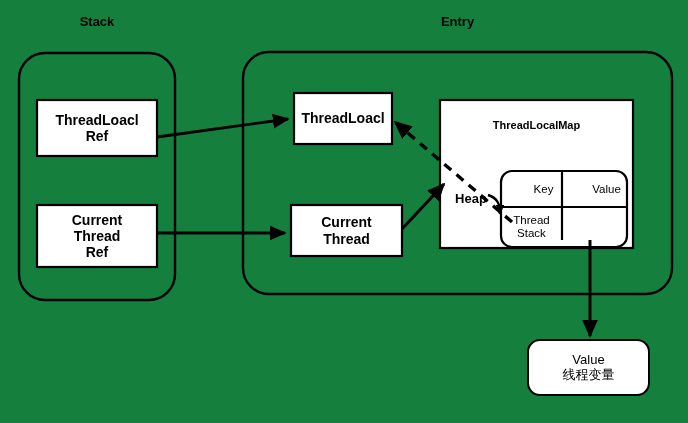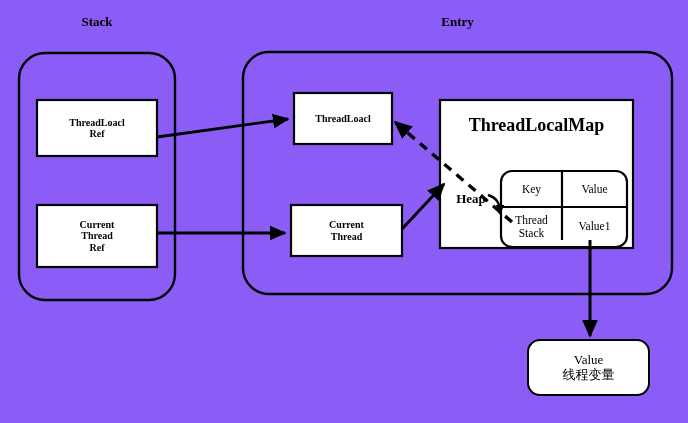--- a/index.html
+++ b/index.html
@@ -4,22 +4,22 @@
 <style>
   html, body {
     margin: 0;
     padding: 0;
     background: #ffffff;
   }
   #canvas {
     position: relative;
     width: 688px;
     height: 423px;
-    background: #8b5cf6;
-    font-family: Liberation Serif, serif;
+    background: #15803d;
+    font-family: Liberation Sans, sans-serif;
     overflow: hidden;
   }
   #diagram-svg {
     position: absolute;
     left: 0;
     top: 0;
     width: 688px;
     height: 423px;
   }
   .region-title {
@@ -34,23 +34,23 @@
     position: absolute;
     display: flex;
     align-items: center;
     justify-content: center;
     text-align: center;
     color: #000000;
     line-height: 1.15;
     pointer-events: none;
   }
   .node-label span { display: block; }
-  .lbl-box     { font-size: 10px; font-weight: bold; }
-  .lbl-map     { font-size: 18px;  font-weight: bold; }
-  .lbl-cell-hd { font-size: 11.5px; font-weight: normal; }
+  .lbl-box     { font-size: 14px; font-weight: bold; }
+  .lbl-map     { font-size: 11px;  font-weight: bold; }
+  .lbl-cell-hd { font-size: 11.5px; font-weight: normal; margin-left: 12px; }
   .lbl-cell-bd { font-size: 11.5px; font-weight: normal; }
   .lbl-entry   { font-size: 13px;  font-weight: bold; }
   .lbl-value   { font-size: 13px;  font-weight: normal; }
 </style>
 </head>
 <body>
 
 <div id="canvas">
 
   <svg id="diagram-svg" viewBox="0 0 688 423" xmlns="http://www.w3.org/2000/svg">
@@ -131,20 +131,19 @@
 
   <div class="node-label lbl-cell-hd" style="left:501px; top:172px; width:61px; height:35px;">Key</div>
 
   <div class="node-label lbl-cell-hd" style="left:562px; top:172px; width:65px; height:35px;">Value</div>
 
   <div class="node-label lbl-cell-bd" style="left:501px; top:207px; width:61px; height:40px; flex-direction:column;">
     <span>Thread</span>
     <span>Stack</span>
   </div>
 
-  <div class="node-label lbl-cell-bd" style="left:562px; top:207px; width:65px; height:40px;">Value1</div>
 
   <div class="node-label lbl-value" style="left:528px; top:340px; width:121px; height:55px; flex-direction:column;">
     <span>Value</span>
     <span>线程变量</span>
   </div>
 
 </div>
 
 </body></html>

